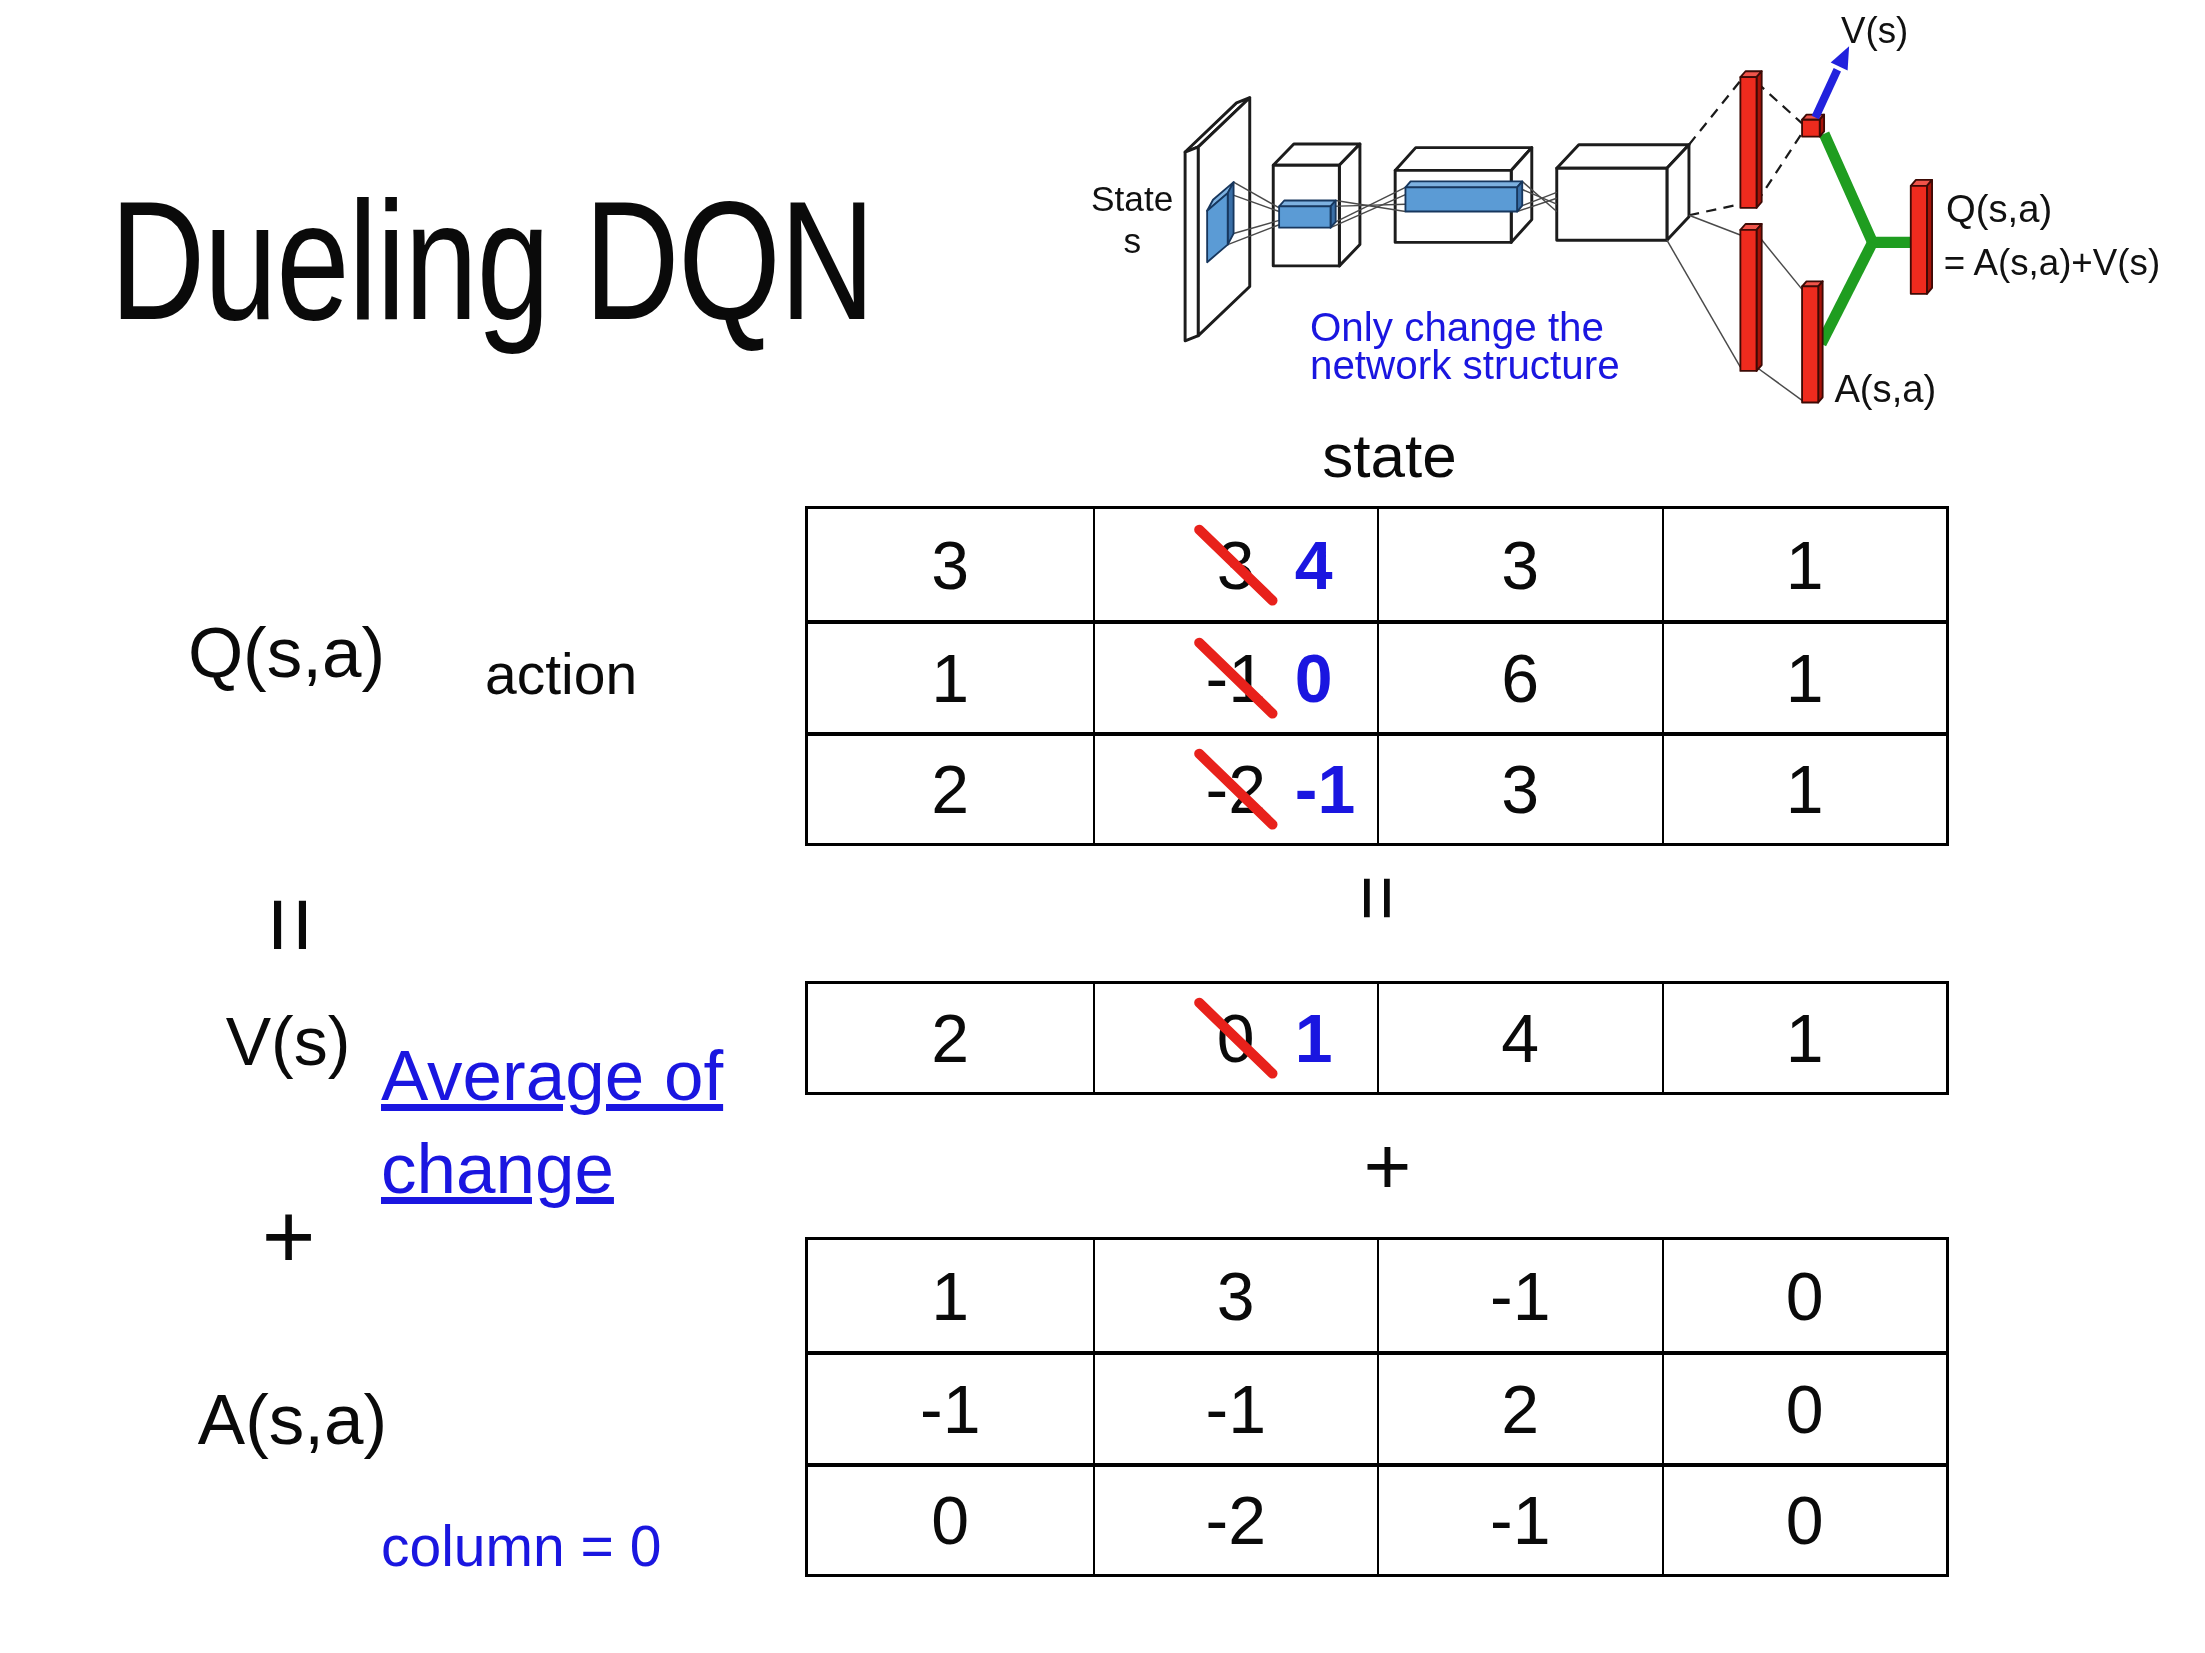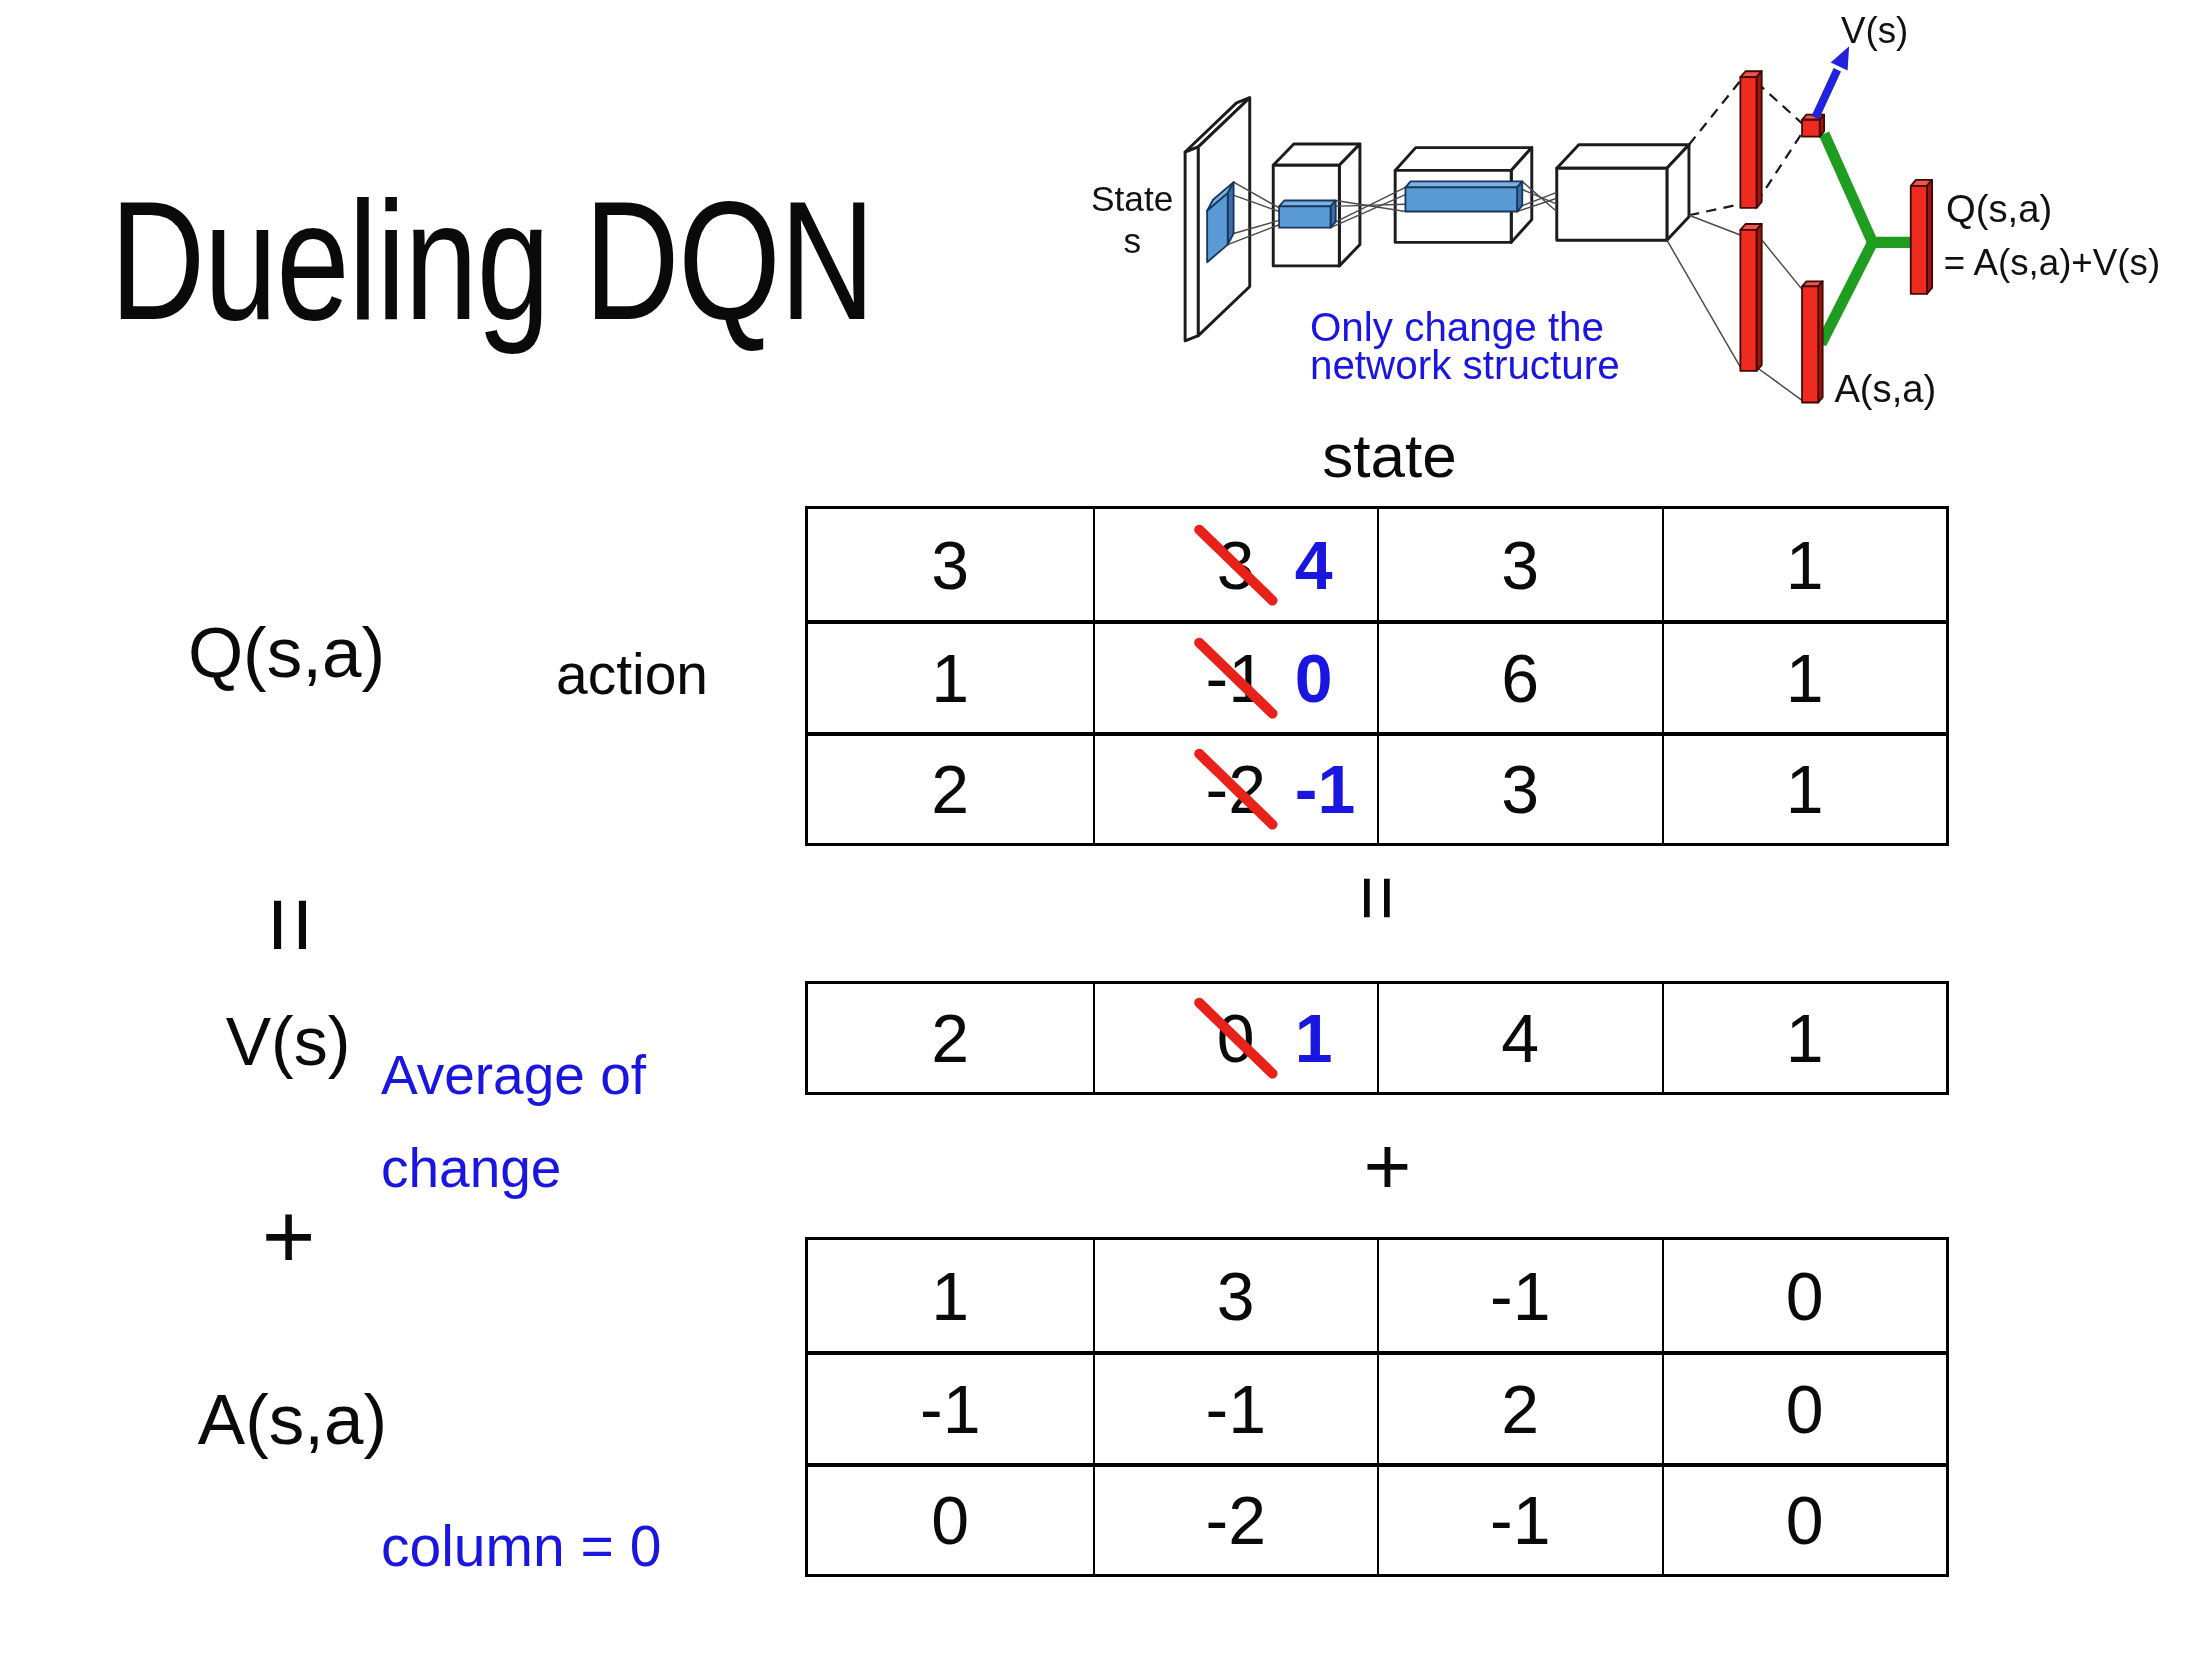--- a/index.html
+++ b/index.html
@@ -9,25 +9,25 @@
   
   #title{position:absolute;left:110px;top:163px;font-size:169px;font-weight:400;
          letter-spacing:-1.5px;transform:scaleX(0.78);transform-origin:left top;white-space:nowrap;}
 
   
   .abs{position:absolute;white-space:nowrap;}
   .ctr{display:flex;align-items:center;justify-content:center;}
   .blue{color:#1a16e0;}
 
   .lbl-q     {left:132px; top:612px; width:309px; font-size:71px; text-align:center;}
-  .lbl-action{left:485px; top:641px; width:294px; font-size:57px; text-align:center;}
+  .lbl-action{left:485px; top:641px; width:294px; font-size:57px; text-align:left;}
   .lbl-state {left:1169px;top:420px; width:441px; font-size:62px; text-align:center;}
   .lbl-v     {left:141px; top:1002px;width:294px; font-size:68px; text-align:center;}
   .lbl-a     {left:138px; top:1379px;width:309px; font-size:71px; text-align:center;}
-  .note-avg  {left:381px; top:1029px;font-size:55px;line-height:93px;}
+  .note-avg  {left:381px; top:1029px;font-size:71px;line-height:93px;text-decoration:underline;}
   .note-sum  {left:381px; top:1500px;font-size:57px;line-height:93px;}
 
   .eq-rot{width:103px;height:103px;}
   .eq-rot span{display:inline-block;transform:rotate(90deg);}
   .eq-left{left:239px;top:873px;font-size:99px;}
   .eq-mid {left:1327px;top:846px;font-size:79px;}
   .plus-left{left:237px;top:1185px;width:103px;height:103px;font-size:92px;}
   .plus-mid {left:1336px;top:1114px;width:103px;height:103px;font-size:82px;}
 
   

